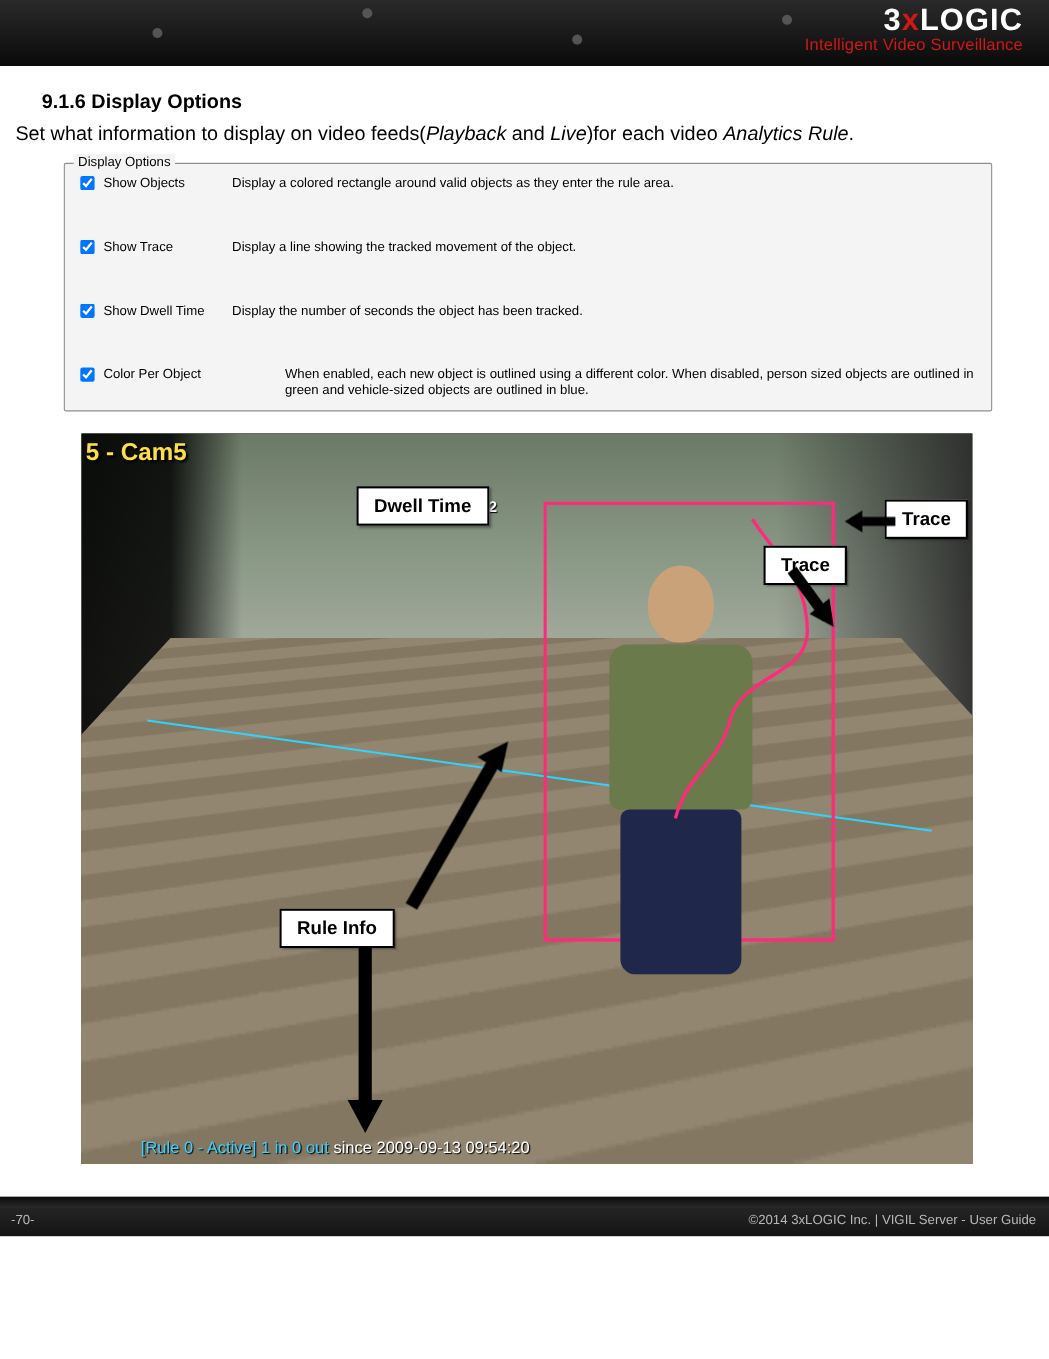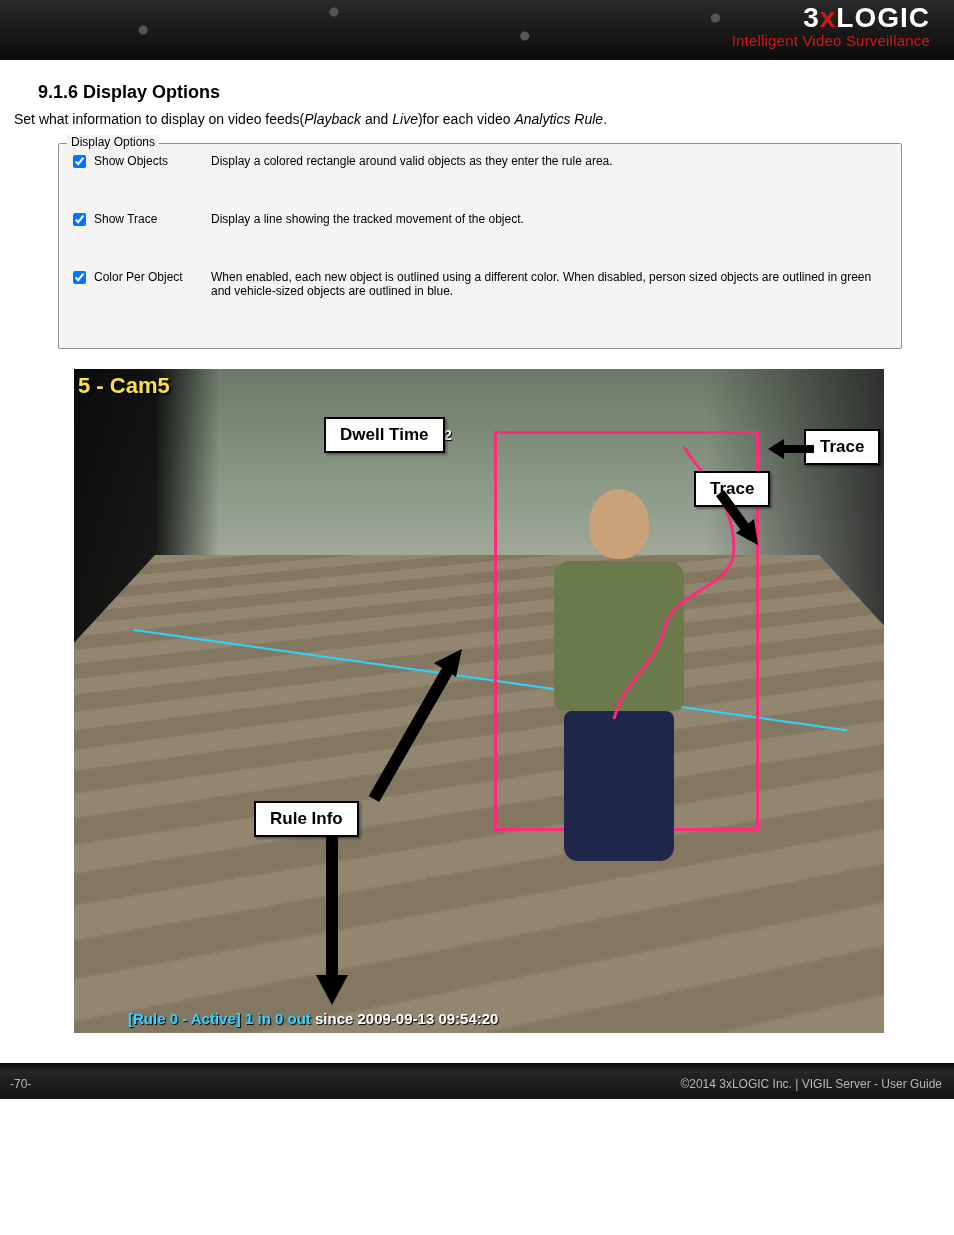--- a/index.html
+++ b/index.html
@@ -17,28 +17,28 @@
     position: relative;
   }
   .brand { position: absolute; right: 24px; top: 2px; text-align: right; }
   .brand-main { color: #fff; font-weight: 900; font-size: 28px; letter-spacing: 1px; font-family: Arial, sans-serif; }
   .brand-main .x { color: #d01818; }
   .brand-sub { color: #d01818; font-size: 15px; letter-spacing: 0.2px; margin-top:-2px; }
 
   
   .content { padding: 22px 14px 30px 14px; }
   .section-title { font-size: 18px; font-weight: 900; font-family: Arial, sans-serif; margin-left: 24px; margin-bottom: 8px; color:#000; }
-  .intro { font-size: 14px; margin-bottom: 16px; }
+  .intro { font-size: 18px; margin-bottom: 16px; }
   .intro .ital { font-style: italic; }
 
   
-  .groupbox { border: 1px solid #8f8f8f; border-radius: 2px; padding: 10px 14px 34px 14px; margin: 0 0 20px 44px; background: #f4f4f4; width: 844px; position: relative; }
+  .groupbox { border: 1px solid #8f8f8f; border-radius: 2px; padding: 10px 14px 12px 14px; margin: 0 0 20px 44px; background: #f4f4f4; width: 844px; position: relative; }
   .groupbox-legend { position: absolute; top: -9px; left: 8px; background: #f4f4f4; padding: 0 4px; font-size: 12px; font-family: "Segoe UI", Tahoma, sans-serif; color:#000; }
   .opt-row { display: flex; align-items: flex-start; margin-bottom: 44px; }
-  .opt-row:last-child { margin-bottom: 16px; }
+  .opt-row:last-child { margin-bottom: 0; gap: 48px; }
   .opt-check { display: flex; align-items: center; width: 138px; font-size: 12px; font-family: "Segoe UI", Tahoma, sans-serif; }
   .opt-check input { margin-right: 8px; width: 13px; height: 13px; }
   .opt-desc { font-size: 12px; font-family: "Segoe UI", Tahoma, sans-serif; flex: 1; }
 
   
   .cam-wrap { margin-left: 60px; width: 810px; height: 664px; position: relative; background:#000; overflow:hidden; }
   .cam-scene {
     position:absolute; left:0; top:0; right:0; bottom:0;
     background:
       linear-gradient(to right, rgba(0,0,0,.9) 0, rgba(0,0,0,.85) 10%, transparent 18%),
@@ -86,21 +86,21 @@
   
   .anno {
     position:absolute; background:#fff; border:2px solid #000; padding:6px 14px;
     font-weight:900; font-size:17px; font-family: Arial, sans-serif;
     box-shadow: 2px 2px 2px rgba(0,0,0,.35);
   }
   .arrow { position:absolute; }
 
   
   .rule-status {
-    position:absolute; left:6px; bottom:6px; font-size:15px; font-weight:700;
+    position:absolute; left:6px; bottom:6px; font-size:15px; font-weight:400;
     font-family: Arial, sans-serif; color:#3ad0ff; text-shadow:1px 1px 1px #000;padding-left:48px;
   }
   .rule-status .since { color:#fff; }
 
   
   .footer-bar { width:100%; background: linear-gradient(to bottom, #2a2a2a, #141414); position:relative; }
   .footer-top-shadow { height:10px; background:linear-gradient(to bottom, #0a0a0a, #2a2a2a); }
   .footer-row { display:flex; justify-content:space-between; align-items:flex-start; padding:4px 12px 8px 10px; color:#b8b8b8; font-size:12px; }
   .footer-right { text-align:right; }
 </style>
@@ -134,20 +134,27 @@
       </div>
 
       <div class="opt-row">
         <label class="opt-check">
           <input type="checkbox" checked="" style="">
           <span>Show Trace</span>
         </label>
         <div class="opt-desc">Display a line showing the tracked movement of the object.</div>
       </div>
 
+      <div class="opt-row">
+        <label class="opt-check">
+          <input type="checkbox" checked="" style="">
+          <span>Show Dwell Time</span>
+        </label>
+        <div class="opt-desc">Display the number of seconds the object has been tracked.</div>
+      </div>
 
       <div class="opt-row">
         <label class="opt-check">
           <input type="checkbox" checked="" style="">
           <span>Color Per Object</span>
         </label>
         <div class="opt-desc">When enabled, each new object is outlined using a different color.  When disabled, person sized objects are outlined in green and vehicle-sized objects are outlined in blue.</div>
       </div>
     </div>
 

